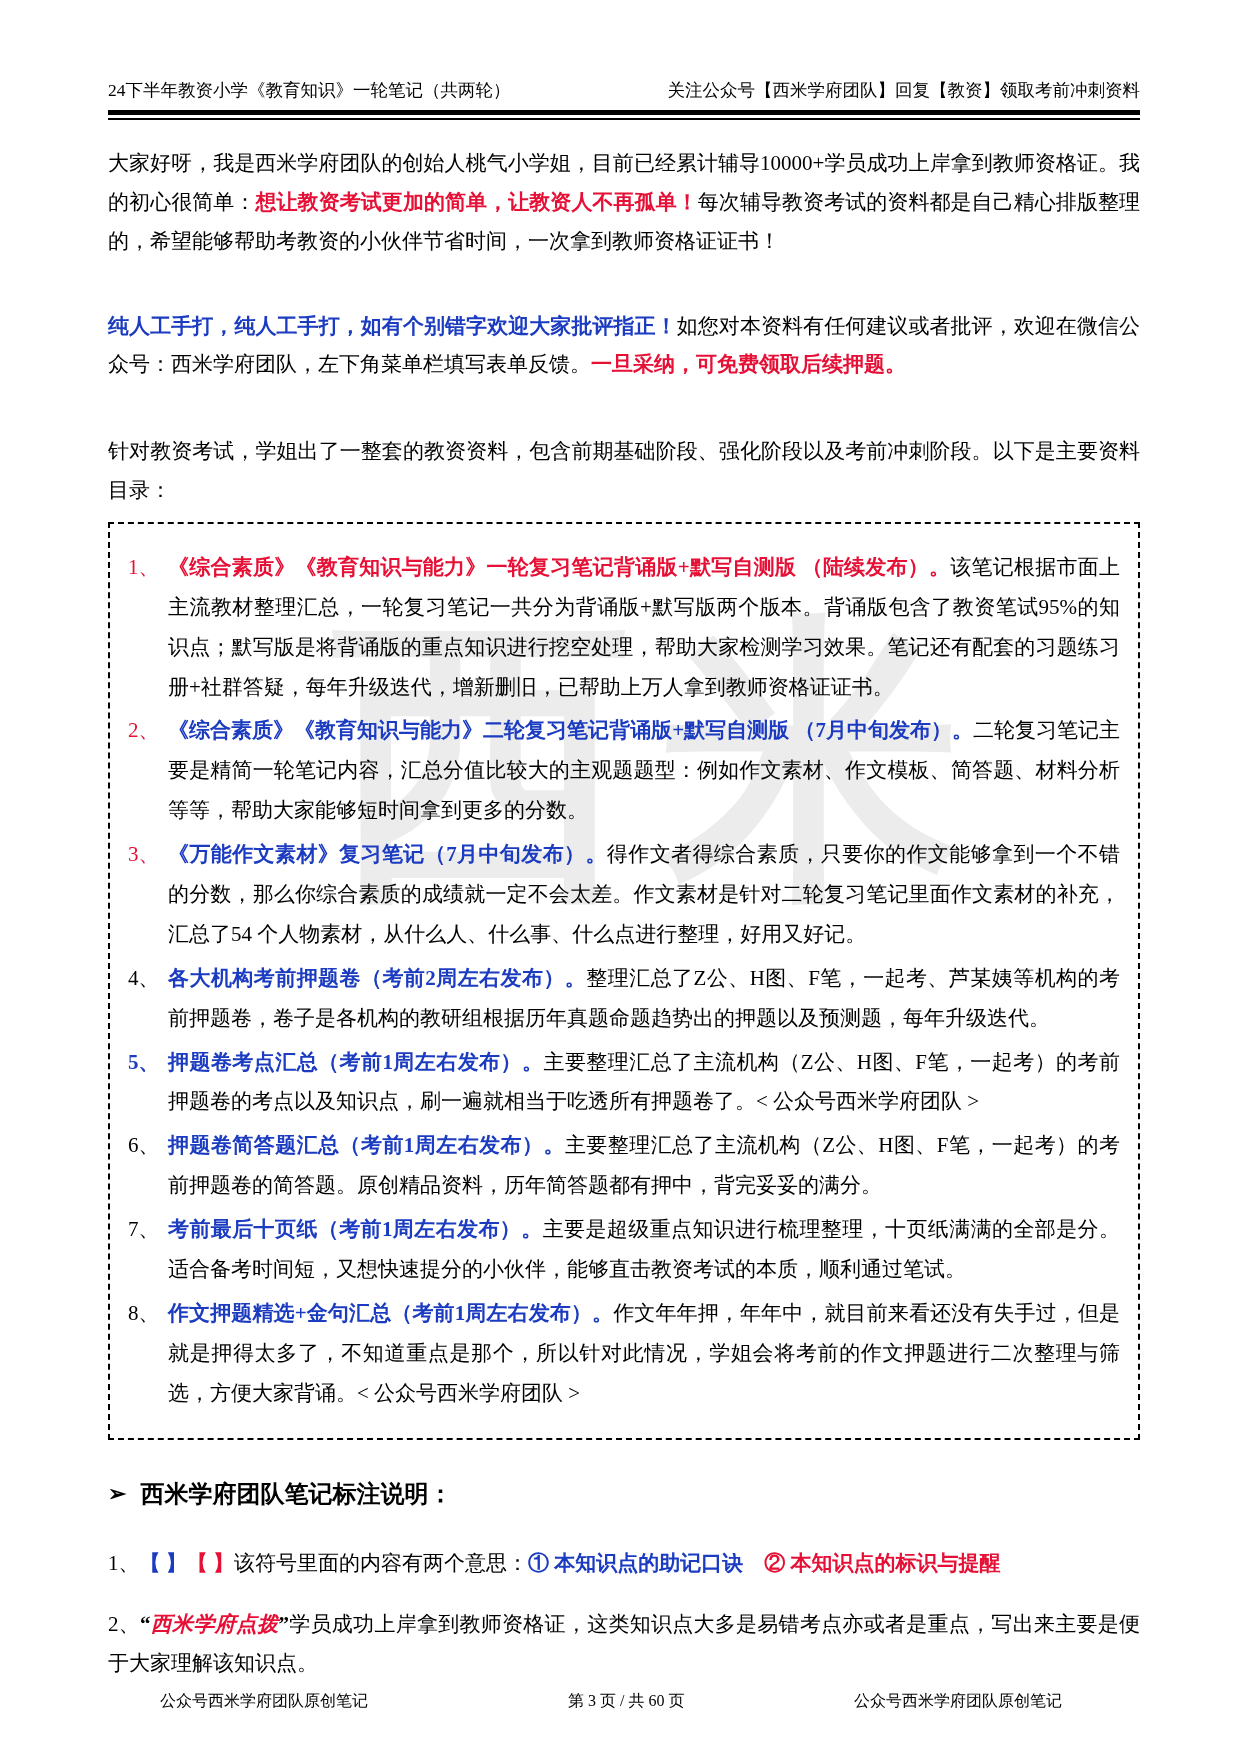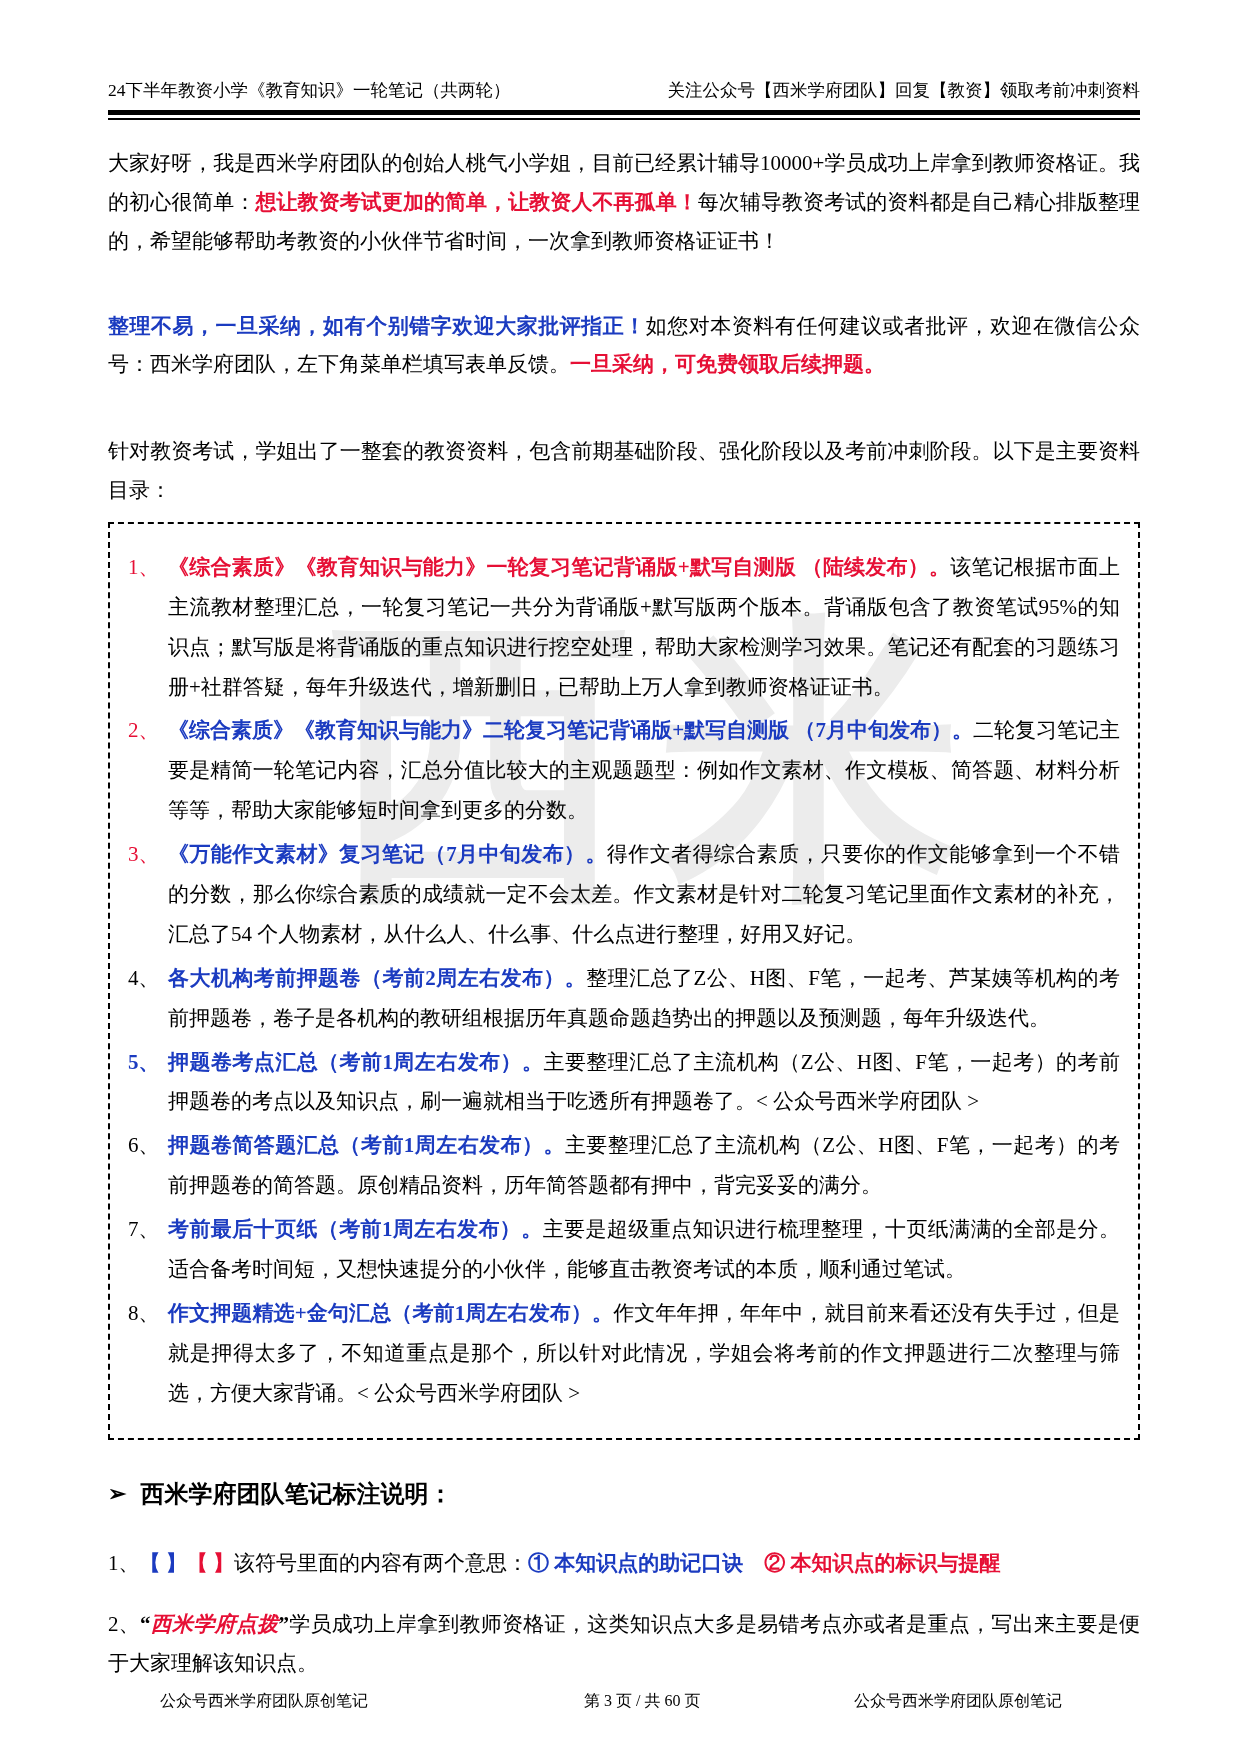--- a/index.html
+++ b/index.html
@@ -55,21 +55,21 @@
   
   .legend-heading{margin-top:38px;font-size:24px;font-weight:bold;
                   display:flex;align-items:center;gap:14px;}
   .legend-bullet{font-size:22px;font-weight:bold;}
   .notes{margin-top:34px;}
   .note{font-size:21px;line-height:1.9;text-align:justify;margin-bottom:17px;}
 
   
   .footer{position:absolute;z-index:1;bottom:42px;left:0;width:100%;font-size:16px;}
   .footer .f-left{position:absolute;left:160px;bottom:0;}
-  .footer .f-center{position:absolute;left:584px;bottom:0;margin-top:12px;}
+  .footer .f-center{position:absolute;left:568px;bottom:0;margin-top:12px;}
   .footer .f-right{position:absolute;left:854px;bottom:0;}
 </style>
 </head>
 <body>
 
 <div class="page">
 
   <div class="watermark">
     <div>西米</div>
   </div>
@@ -78,21 +78,21 @@
     <div class="hdr">
       <span>24下半年教资小学《教育知识》一轮笔记（共两轮）</span>
       <span>关注公众号【西米学府团队】回复【教资】领取考前冲刺资料</span>
     </div>
     <div class="hdr-rule-thick"></div>
     <div class="hdr-rule-thin"></div>
 
 
     <p class="para p1"><span>大家好呀，我是西米学府团队的创始人桃气小学姐，目前已经累计辅导10000+学员成功上岸拿到教师资格证。我的初心很简单：</span><span class="red bold">想让教资考试更加的简单，让教资人不再孤单！</span><span>每次辅导教资考试的资料都是自己精心排版整理的，希望能够帮助考教资的小伙伴节省时间，一次拿到教师资格证证书！</span></p>
 
-    <p class="para p2"><span class="blue bold">整理不易，一旦采纳，如有个别错字欢迎大家批评指正！</span><span>如您对本资料有任何建议或者批评，欢迎在微信公众号：西米学府团队，左下角菜单栏填写表单反馈。</span><span class="red bold">一旦采纳，可免费领取后续押题。</span></p>
+    <p class="para p2"><span class="blue bold">纯人工手打，纯人工手打，如有个别错字欢迎大家批评指正！</span><span>如您对本资料有任何建议或者批评，欢迎在微信公众号：西米学府团队，左下角菜单栏填写表单反馈。</span><span class="red bold">一旦采纳，可免费领取后续押题。</span></p>
 
     <p class="para p3">针对教资考试，学姐出了一整套的教资资料，包含前期基础阶段、强化阶段以及考前冲刺阶段。以下是主要资料目录：</p>
 
     <div class="catalog-box">
       <div>
           <div class="catalog-item"><span class="item-num red">1、</span><span class="item-title bold red">《综合素质》《教育知识与能力》一轮复习笔记背诵版+默写自测版 （陆续发布）。</span><span class="item-body">该笔记根据市面上主流教材整理汇总，一轮复习笔记一共分为背诵版+默写版两个版本。背诵版包含了教资笔试95%的知识点；默写版是将背诵版的重点知识进行挖空处理，帮助大家检测学习效果。笔记还有配套的习题练习册+社群答疑，每年升级迭代，增新删旧，已帮助上万人拿到教师资格证证书。</span></div>
           <div class="catalog-item"><span class="item-num red">2、</span><span class="item-title bold blue">《综合素质》《教育知识与能力》二轮复习笔记背诵版+默写自测版 （7月中旬发布）。</span><span class="item-body">二轮复习笔记主要是精简一轮笔记内容，汇总分值比较大的主观题题型：例如作文素材、作文模板、简答题、材料分析等等，帮助大家能够短时间拿到更多的分数。</span></div>
           <div class="catalog-item"><span class="item-num red">3、</span><span class="item-title bold blue">《万能作文素材》复习笔记（7月中旬发布）。</span><span class="item-body">得作文者得综合素质，只要你的作文能够拿到一个不错的分数，那么你综合素质的成绩就一定不会太差。作文素材是针对二轮复习笔记里面作文素材的补充，汇总了54 个人物素材，从什么人、什么事、什么点进行整理，好用又好记。</span></div>
           <div class="catalog-item"><span class="item-num black">4、</span><span class="item-title bold blue">各大机构考前押题卷（考前2周左右发布）。</span><span class="item-body">整理汇总了Z公、H图、F笔，一起考、芦某姨等机构的考前押题卷，卷子是各机构的教研组根据历年真题命题趋势出的押题以及预测题，每年升级迭代。</span></div>
           <div class="catalog-item"><span class="item-num blue bold">5、</span><span class="item-title bold blue">押题卷考点汇总（考前1周左右发布）。</span><span class="item-body">主要整理汇总了主流机构（Z公、H图、F笔，一起考）的考前押题卷的考点以及知识点，刷一遍就相当于吃透所有押题卷了。&lt; 公众号西米学府团队 &gt;</span></div>

